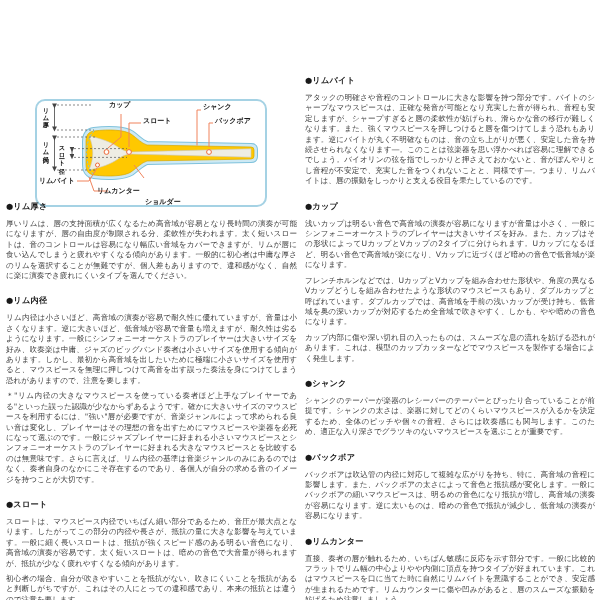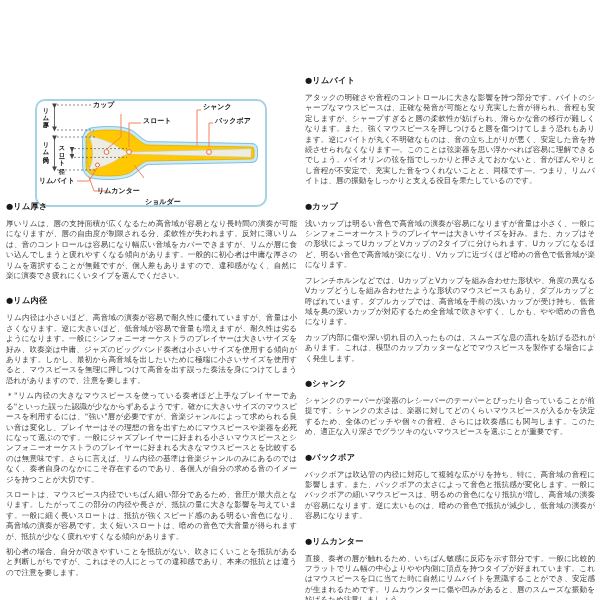--- a/index.html
+++ b/index.html
@@ -82,44 +82,45 @@
     </g>
 
     <g stroke="#ee6a3c" stroke-width="1" fill="#fffef8">
       <circle cx="69.5" cy="51" r="2.4"></circle>
       <circle cx="92" cy="51" r="2.4"></circle>
       <circle cx="172" cy="51" r="2.4"></circle>
       <circle cx="60.5" cy="64" r="2"></circle>
     </g>
   </svg>
 
-  <div class="plabel" style="left:56px;top:0px;">カップ</div>
+  <div class="plabel" style="left:72px;top:0px;">カップ</div>
   <div class="plabel" style="left:106px;top:16px;">スロート</div>
   <div class="plabel" style="left:166px;top:2px;">シャンク</div>
   <div class="plabel" style="left:178px;top:16px;">バックボア</div>
   <div class="plabel" style="left:2px;top:76px;font-family:Liberation Serif, serif;">リムバイト</div>
   <div class="plabel" style="left:108px;top:73px;margin-top:24px;">ショルダー</div>
   <div class="plabel" style="left:60px;top:86px;">リムカンター</div>
 
   <div class="vlabel" style="left:6px;top:2px;">リム厚さ</div>
   <div class="vlabel" style="left:6px;top:36px;">リム内径</div>
   <div class="vlabel" style="left:22px;top:40px;">スロート径</div>
 </div>
 
 <div id="col-left" class="col col-left">
     <section>
       <h3 style="margin-top: 0px;">●リム厚さ</h3>
-      <p>厚いリムは、唇の支持面積が広くなるため高音域が容易となり長時間の演奏が可能になりますが、唇の自由度が制限される分、柔軟性が失われます。反対に薄いリムは、音のコントロールは容易になり幅広い音域をカバーできますが、リムが唇に食い込んでしまうと疲れやすくなる傾向があります。一般的に初心者は中庸な厚さのリムを選択することが無難ですが、個人差もありますので、違和感がなく、自然に楽に演奏でき疲れにくいタイプを選んでください。</p>
+      <p>厚いリムは、唇の支持面積が広くなるため高音域が容易となり長時間の演奏が可能になりますが、唇の自由度が制限される分、柔軟性が失われます。太く短いスロートは、音のコントロールは容易になり幅広い音域をカバーできますが、リムが唇に食い込んでしまうと疲れやすくなる傾向があります。一般的に初心者は中庸な厚さのリムを選択することが無難ですが、個人差もありますので、違和感がなく、自然に楽に演奏でき疲れにくいタイプを選んでください。</p>
     </section>
     <section>
       <h3>●リム内径</h3>
       <p>リム内径は小さいほど、高音域の演奏が容易で耐久性に優れていますが、音量は小さくなります。逆に大きいほど、低音域が容易で音量も増えますが、耐久性は劣るようになります。一般にシンフォニーオーケストラのプレイヤーは大きいサイズを好み、吹奏楽は中庸、ジャズのビッグバンド奏者は小さいサイズを使用する傾向があります。しかし、最初から高音域を出したいために極端に小さいサイズを使用すると、マウスピースを無理に押しつけて高音を出す誤った奏法を身につけてしまう恐れがありますので、注意を要します。</p>
       <p>＊"リム内径の大きなマウスピースを使っている奏者ほど上手なプレイヤーである"といった誤った認識が少なからずあるようです。確かに大きいサイズのマウスピースを利用するには、"強い"唇が必要ですが、音楽ジャンルによって求められる良い音は変化し、プレイヤーはその理想の音を出すためにマウスピースや楽器を必死になって選ぶのです。一般にジャズプレイヤーに好まれる小さいマウスピースとシンフォニーオーケストラのプレイヤーに好まれる大きなマウスピースとを比較するのは無意味です。さらに言えば、リム内径の基準は音楽ジャンルのみにあるのではなく、奏者自身のなかにこそ存在するのであり、各個人が自分の求める音のイメージを持つことが大切です。</p>
     </section>
     <section>
+      <h3>●スロート</h3>
       <p>スロートは、マウスピース内径でいちばん細い部分であるため、音圧が最大点となります。したがってこの部分の内径や長さが、抵抗の量に大きな影響を与えています。一般に細く長いスロートは、抵抗が強くスピード感のある明るい音色になり、高音域の演奏が容易です。太く短いスロートは、暗めの音色で大音量が得られますが、抵抗が少なく疲れやすくなる傾向があります。</p>
       <p>初心者の場合、自分が吹きやすいことを抵抗がない、吹きにくいことを抵抗があると判断しがちですが、これはその人にとっての違和感であり、本来の抵抗とは違うので注意を要します。</p>
     </section>
   </div>
 <div id="col-right" class="col col-right">
     <section>
       <h3 style="margin-top: 0px;">●リムバイト</h3>
       <p>アタックの明確さや音程のコントロールに大きな影響を持つ部分です。バイトのシャープなマウスピースは、正確な発音が可能となり充実した音が得られ、音程も安定しますが、シャープすぎると唇の柔軟性が妨げられ、滑らかな音の移行が難しくなります。また、強くマウスピースを押しつけると唇を傷つけてしまう恐れもあります。逆にバイトが丸く不明確なものは、音の立ち上がりが悪く、安定した音を持続させられなくなります―。このことは弦楽器を思い浮かべれば容易に理解できるでしょう。バイオリンの弦を指でしっかりと押さえておかないと、音がぼんやりとし音程が不安定で、充実した音をつくれないことと、同様です―。つまり、リムバイトは、唇の振動をしっかりと支える役目を果たしているのです。</p>
     </section>
     <section>

